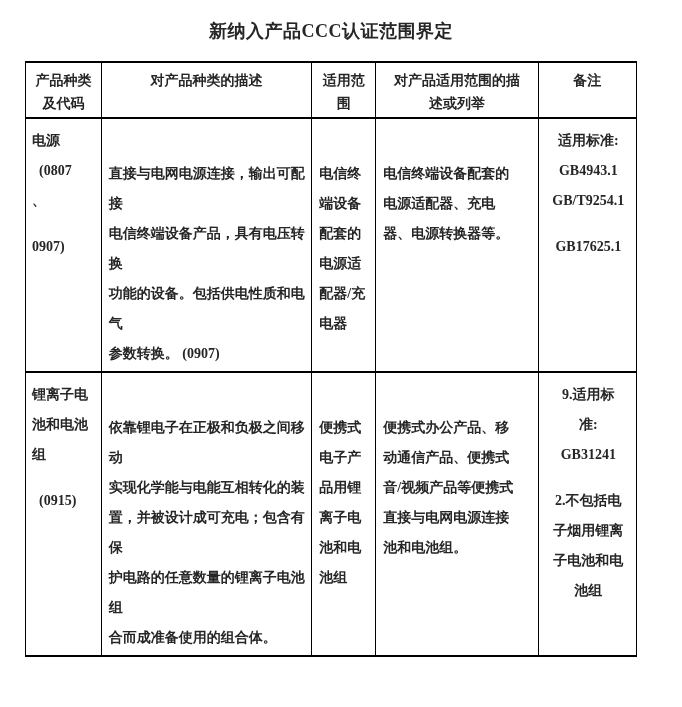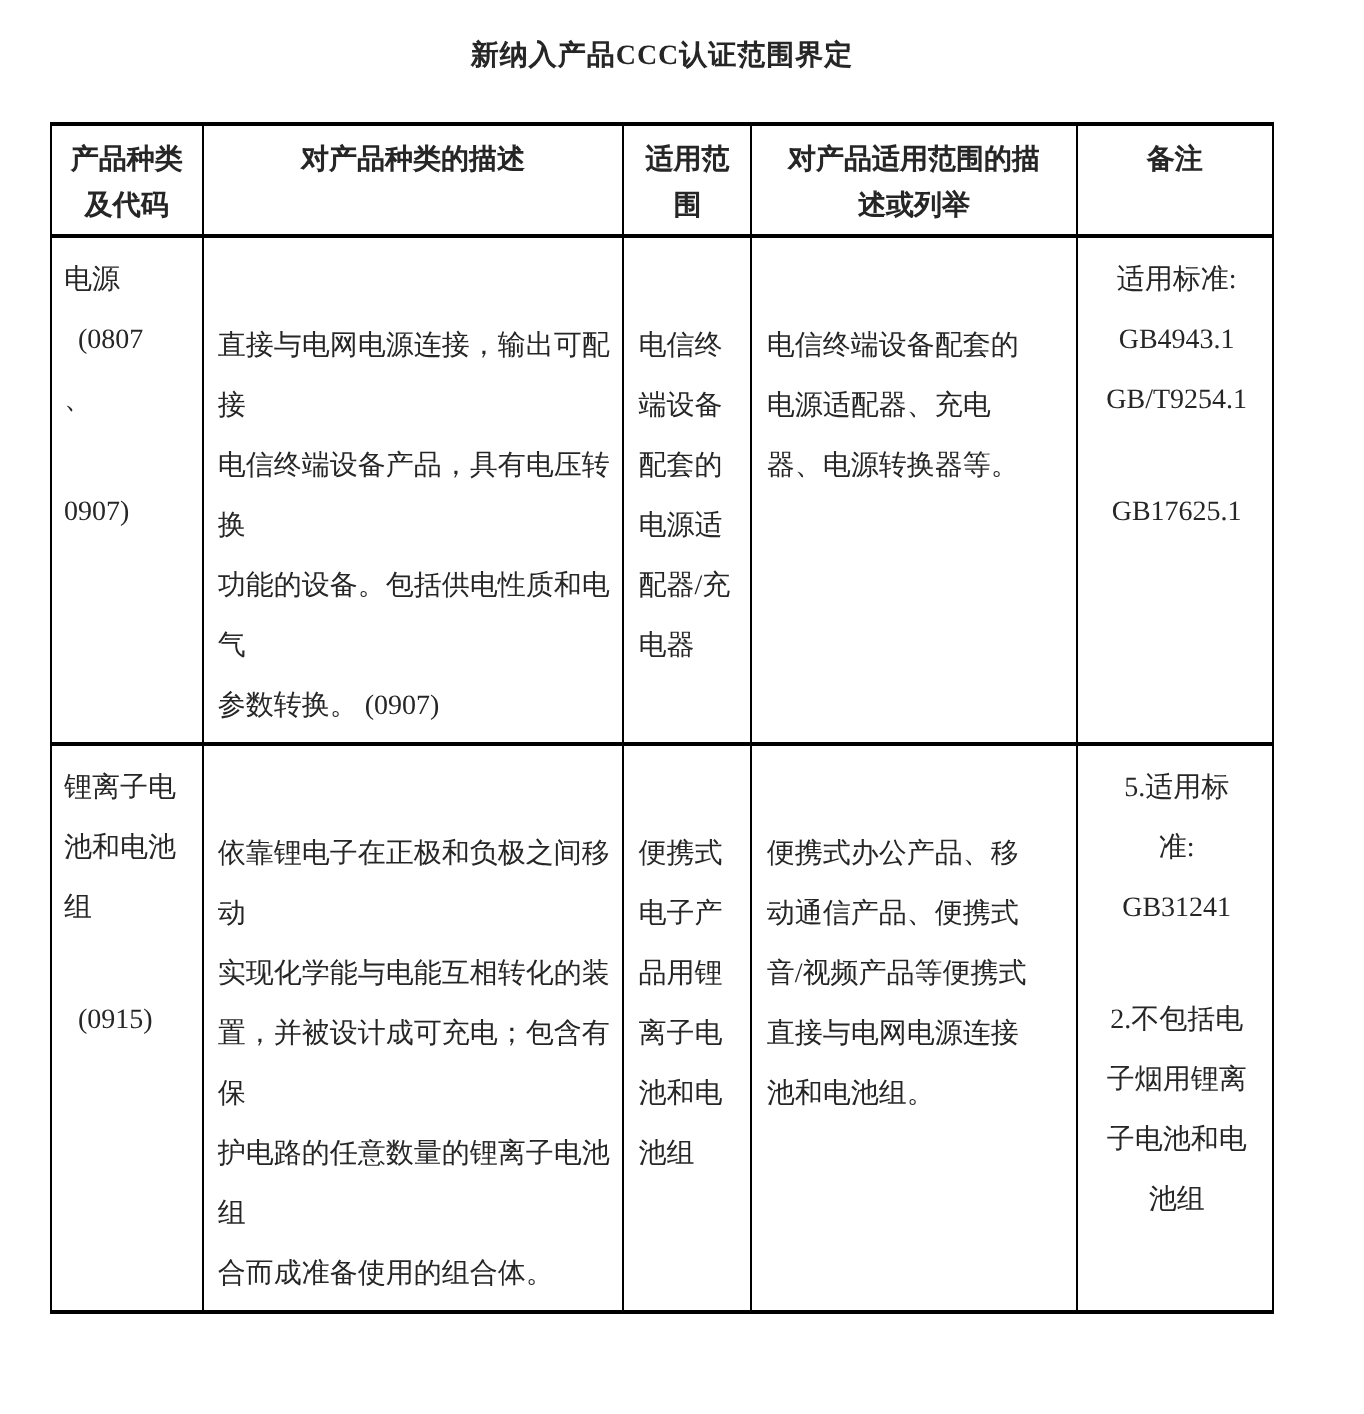--- a/index.html
+++ b/index.html
@@ -14,21 +14,21 @@
     overflow: hidden;
     font-family: "Liberation Serif", "DejaVu Serif", sans-serif;
     color: #262626;
   }
   .doc-title {
     position: absolute;
     top: 19px;
     left: 25px;
     width: 612px;
     text-align: center;
-    font-size: 14px;
+    font-size: 18px;
     font-weight: bold;
     letter-spacing: 0.5px;
   }
   table.ccc-table {
     position: absolute;
     left: 25px;
     top: 61px;
     width: 612px;
     border-collapse: collapse;
     table-layout: fixed;
@@ -58,22 +58,22 @@
     padding: 6px 2px 2px 2px;
     text-align: center;
     white-space: pre-line;
   }
   td {
     font-size: 14px;
     line-height: 30px;
   }
   td.c0, td.c4 { padding: 7px 4px 2px 6px; }
   td.c1, td.c2, td.c3 { padding: 40px 4px 2px 7px; }
-  td .block { white-space: pre-line; }
-  td .block.gap { margin-top: 26px; }
+  td .block { white-space: pre-line; font-weight: bold; }
+  td .block.gap { margin-top: 16px; }
 </style>
 </head>
 <body>
 
 <div class="doc-title">新纳入产品CCC认证范围界定</div>
 
 <table class="ccc-table">
   <thead>
     <tr id="header-row">
         <th class="c0">产品种类
@@ -143,21 +143,21 @@
 池组</div>
         </td>
         <td class="c3">
           <div class="block">便携式办公产品、移
 动通信产品、便携式
 音/视频产品等便携式
 直接与电网电源连接
 池和电池组。</div>
         </td>
         <td class="c4">
-          <div class="block">5.适用标
+          <div class="block">9.适用标
 准:
 GB31241</div>
           <div class="block gap">2.不包括电
 子烟用锂离
 子电池和电
 池组</div>
         </td>
       </tr>
     </tbody>
 </table>

